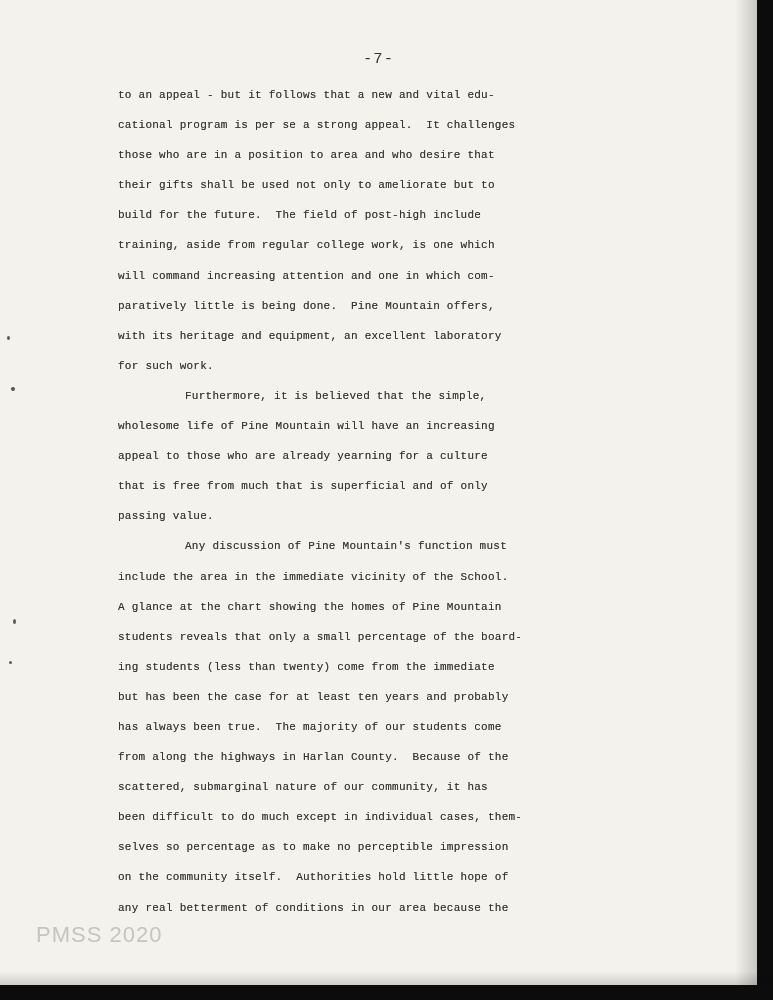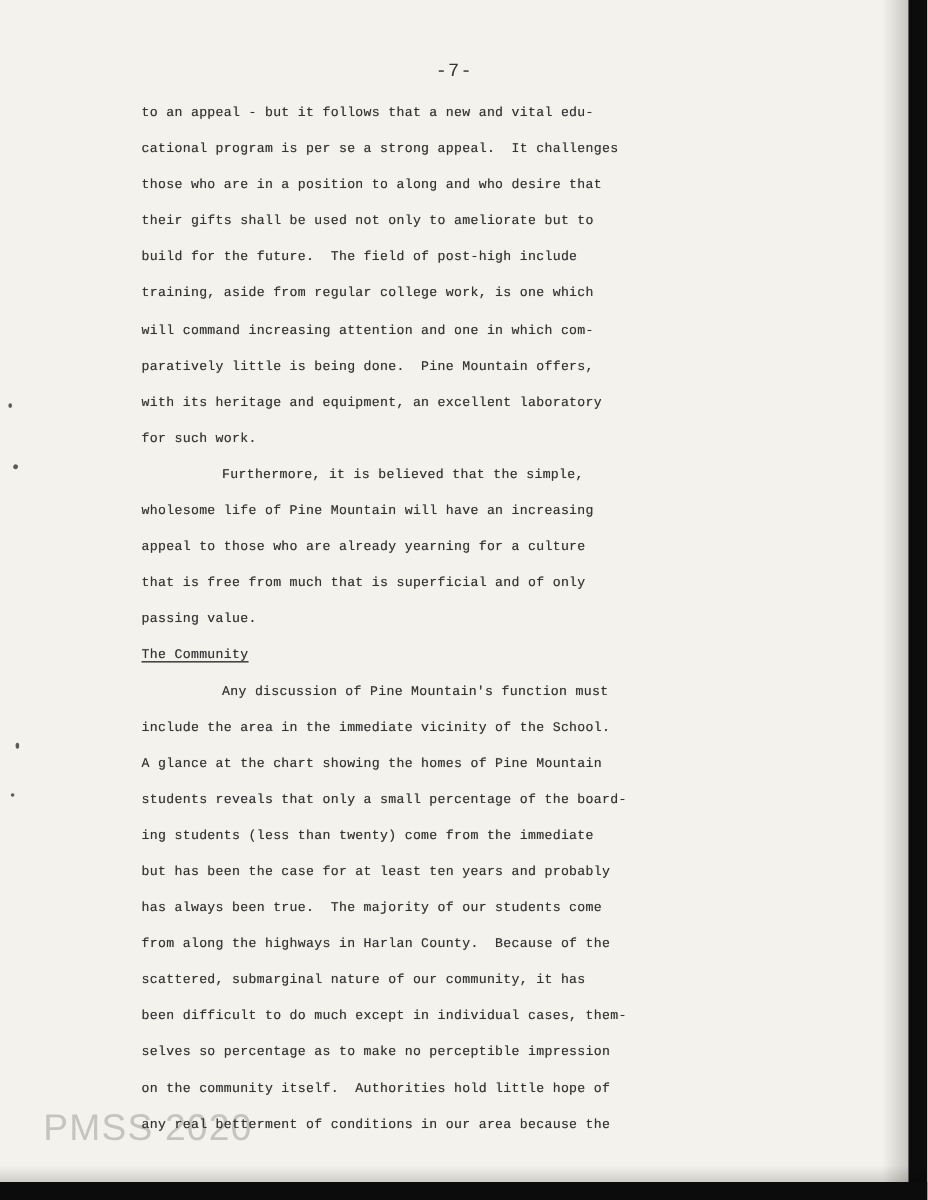--- a/index.html
+++ b/index.html
@@ -74,21 +74,21 @@
   }
   .line.heading {
     text-decoration: underline;
     text-underline-offset: 3px;
   }
   .watermark {
     position: absolute;
     left: 36px;
     top: 922px;
     font-family: "Liberation Sans", sans-serif;
-    font-size: 31px;
+    font-size: 22px;
     color: #c6c4bf;
     letter-spacing: 1px;
     z-index: 1;
   }
   .speck {
     position: absolute;
     background: #5a5a5a;
     border-radius: 50%;
     z-index: 2;
   }
@@ -102,34 +102,33 @@
 
 <div class="scan-page">
 
   <div class="page-number">-7-</div>
 
   <div class="watermark">PMSS 2020</div>
 
   <div class="doc-body">
       <div class="line">to an appeal - but it follows that a new and vital edu-</div>
       <div class="line">cational program is per se a strong appeal.  It challenges</div>
-      <div class="line">those who are in a position to along and who desire that</div>
+      <div class="line">those who are in a position to area and who desire that</div>
       <div class="line">their gifts shall be used not only to ameliorate but to</div>
       <div class="line">build for the future.  The field of post-high include</div>
       <div class="line">training, aside from regular college work, is one which</div>
       <div class="line">will command increasing attention and one in which com-</div>
       <div class="line">paratively little is being done.  Pine Mountain offers,</div>
       <div class="line">with its heritage and equipment, an excellent laboratory</div>
       <div class="line">for such work.</div>
       <div class="line indent">Furthermore, it is believed that the simple,</div>
       <div class="line">wholesome life of Pine Mountain will have an increasing</div>
       <div class="line">appeal to those who are already yearning for a culture</div>
       <div class="line">that is free from much that is superficial and of only</div>
       <div class="line">passing value.</div>
-      <div class="line heading">The Community</div>
       <div class="line indent">Any discussion of Pine Mountain's function must</div>
       <div class="line">include the area in the immediate vicinity of the School.</div>
       <div class="line">A glance at the chart showing the homes of Pine Mountain</div>
       <div class="line">students reveals that only a small percentage of the board-</div>
       <div class="line">ing students (less than twenty) come from the immediate</div>
       <div class="line">but has been the case for at least ten years and probably</div>
       <div class="line">has always been true.  The majority of our students come</div>
       <div class="line">from along the highways in Harlan County.  Because of the</div>
       <div class="line">scattered, submarginal nature of our community, it has</div>
       <div class="line">been difficult to do much except in individual cases, them-</div>

